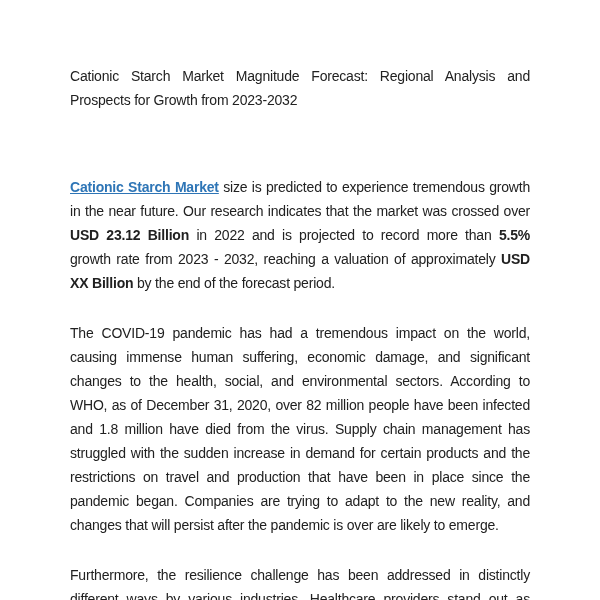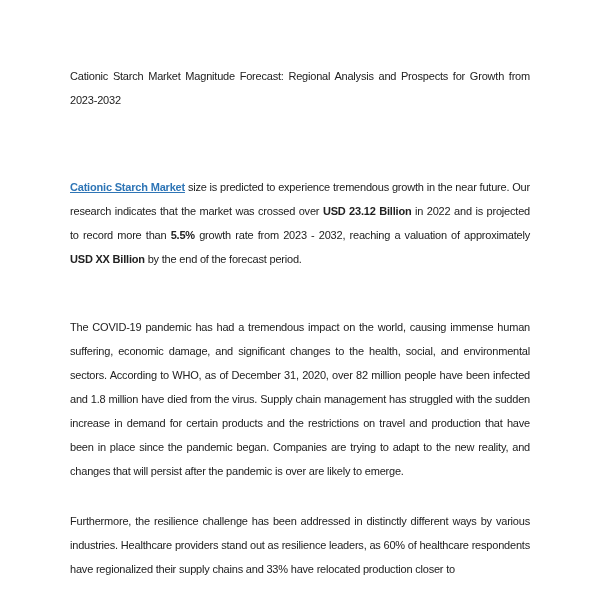--- a/index.html
+++ b/index.html
@@ -16,31 +16,31 @@
   }
   .page {
     box-sizing: border-box;
     width: 600px;
     height: 600px;
     padding: 64px 70px 0 70px;
     background: #ffffff;
     overflow: hidden;
   }
   .title, .para, .download-line {
-    font-size: 11px;
+    font-size: 14px;
     letter-spacing: -0.2px;
     line-height: 24px;
     text-align: justify;
   }
   .title {
     font-weight: 400;
     margin: 0 0 63px 0;
   }
   .para { margin: 0; }
-  .para-intro   { margin-bottom: 44px; }
+  .para-intro   { margin-bottom: 26px; }
   .para-covid   { margin-bottom: 26px; }
   .download-line { margin: 0 0 34px 0; font-weight: 700; }
   .para-resilience { margin: 0; }
   b, .bold { font-weight: 700; }
   a.doc-link {
     color: #2e75b6;
     font-weight: 700;
     text-decoration: underline;
     cursor: pointer;
   }

